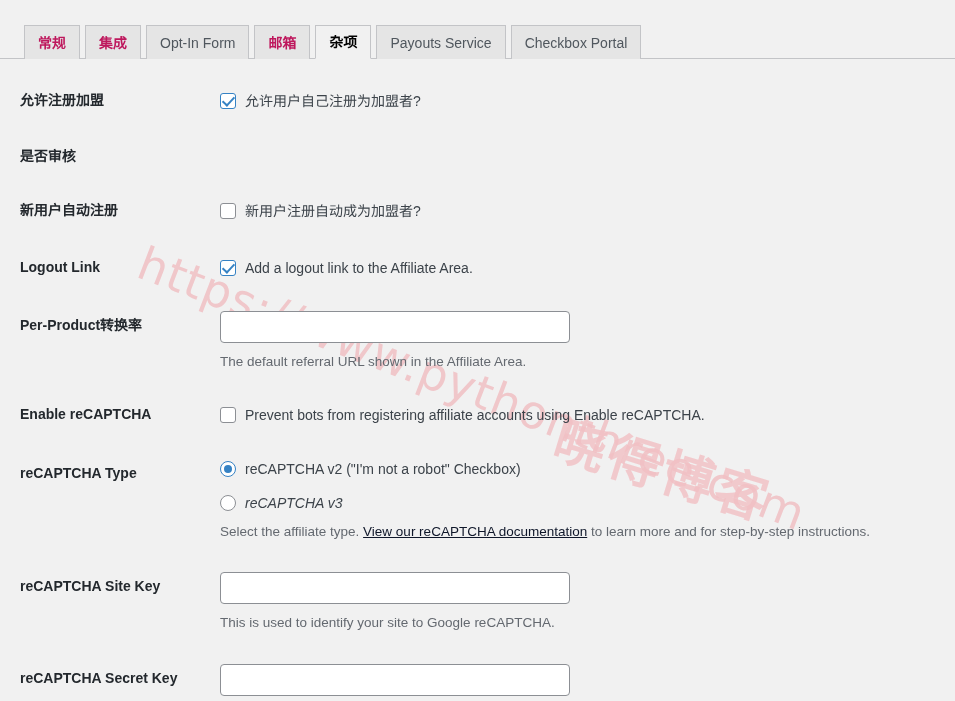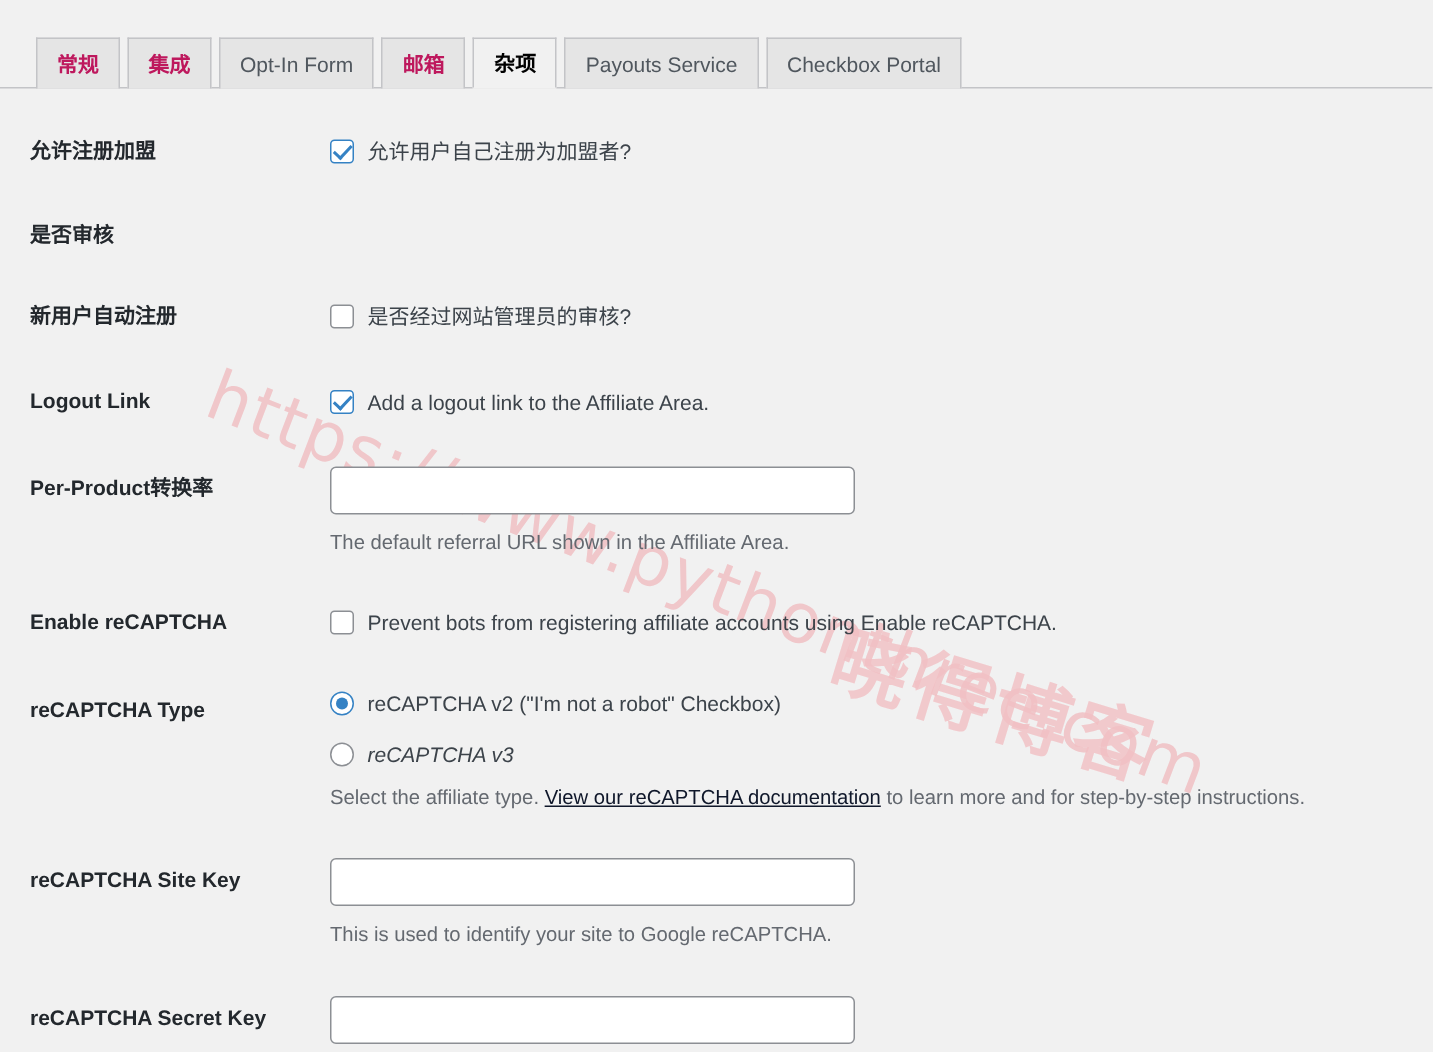--- a/index.html
+++ b/index.html
@@ -251,21 +251,21 @@
 
   <div class="frow chk">
     <div class="label-cell">是否审核</div>
   </div>
 
   <div class="frow chk">
     <div class="label-cell">新用户自动注册</div>
     <div class="field-cell">
       <div class="ctl-line">
         <span class="cbox"></span>
-        <span class="ctl-text">是否经过网站管理员的审核?</span>
+        <span class="ctl-text">新用户注册自动成为加盟者?</span>
       </div>
     </div>
   </div>
 
   <div class="frow chk">
     <div class="label-cell">Logout Link</div>
     <div class="field-cell">
       <div class="ctl-line">
         <span class="cbox on"></span>
         <span class="ctl-text">Add a logout link to the Affiliate Area.</span>

